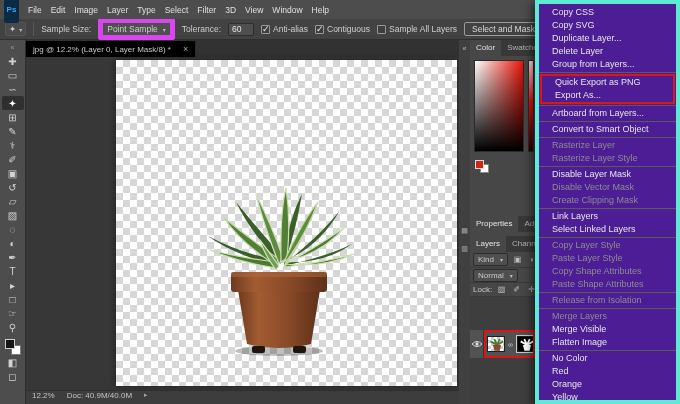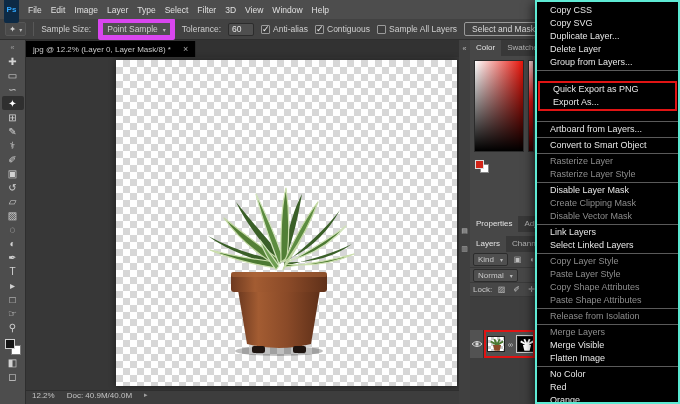--- a/index.html
+++ b/index.html
@@ -101,27 +101,27 @@
               border-right:1px solid #333; flex:none; }
   .thumb { width:18px; height:16px; margin-left:3px; border:1px solid #1e1e1e; flex:none; overflow:hidden;
            background-color:#fff;
            background-image:linear-gradient(45deg,#ccc 25%,transparent 25%,transparent 75%,#ccc 75%),
                             linear-gradient(45deg,#ccc 25%,transparent 25%,transparent 75%,#ccc 75%);
            background-size:6px 6px; background-position:0 0,3px 3px; }
   .thumb-mask { background:#000; outline:1px solid #c9c9c9; }
   .chain { font-size:7px; color:#cfcfcf; margin-left:2px; width:7px; text-align:center; }
 
   
-  #contextmenu { position:absolute; left:535px; top:0; width:145px; height:404px; background:#000000;
-                 border:2px solid #5eead4; box-shadow:-3px 3px 9px rgba(0,0,0,.55); z-index:10;
+  #contextmenu { position:absolute; left:535px; top:0; width:145px; height:404px; background:#4c1d95;
+                 border:4px solid #5eead4; box-shadow:-3px 3px 9px rgba(0,0,0,.55); z-index:10;
                  padding-top:2px; font-size:9px; overflow:hidden; }
   .cmi { height:13px; line-height:13px; padding-left:13px; color:#e6e6e6; white-space:nowrap; cursor:default; }
   .cmi.disabled { color:#8d8d8d; }
   .cmsep { height:1px; background:#5a5a5a; margin:1px 0; }
-  .redbox-inline { border:2px solid #e01414; margin:10px 1px; }
+  .redbox-inline { border:2px solid #e01414; margin:1px 1px; }
   #thumbbox { position:absolute; left:484px; top:330px; width:51px; height:28px;
               border:2px solid #e01414; z-index:5; pointer-events:none; }
 </style>
 </head>
 <body>
 
 <div id="app">
 
   <div id="menubar">
     <div class="ps-logo">Ps</div>
@@ -354,22 +354,22 @@
     </div>
     <div class="cmsep"></div>
     <div class="cmi">Artboard from Layers...</div>
     <div class="cmsep"></div>
     <div class="cmi">Convert to Smart Object</div>
     <div class="cmsep"></div>
     <div class="cmi disabled">Rasterize Layer</div>
     <div class="cmi disabled">Rasterize Layer Style</div>
     <div class="cmsep"></div>
     <div class="cmi">Disable Layer Mask</div>
+    <div class="cmi disabled">Disable Vector Mask</div>
     <div class="cmi disabled">Create Clipping Mask</div>
-    <div class="cmi disabled">Disable Vector Mask</div>
     <div class="cmsep"></div>
     <div class="cmi">Link Layers</div>
     <div class="cmi">Select Linked Layers</div>
     <div class="cmsep"></div>
     <div class="cmi disabled">Copy Layer Style</div>
     <div class="cmi disabled">Paste Layer Style</div>
     <div class="cmi disabled">Copy Shape Attributes</div>
     <div class="cmi disabled">Paste Shape Attributes</div>
     <div class="cmsep"></div>
     <div class="cmi disabled">Release from Isolation</div>

